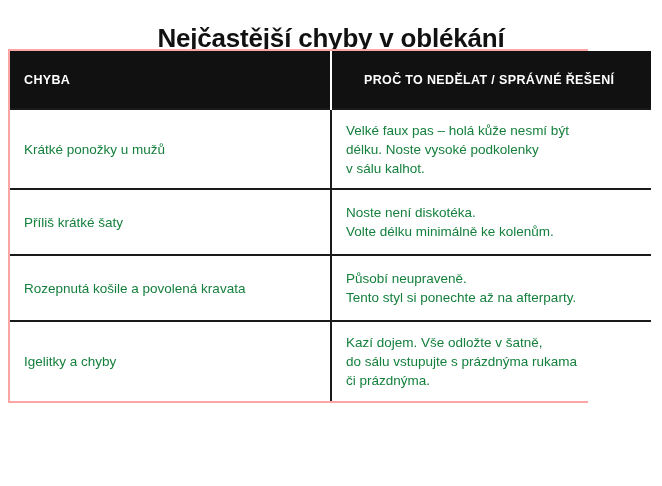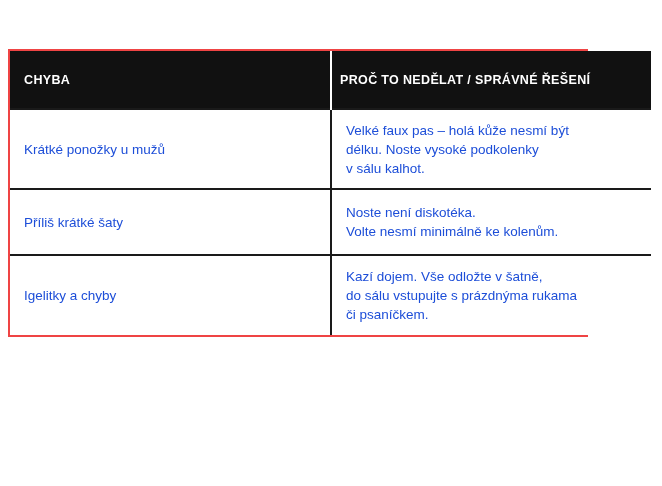--- a/index.html
+++ b/index.html
@@ -38,21 +38,21 @@
     color: #111111;
     white-space: nowrap;
   }
 
   
   .table-wrap {
     position: absolute;
     left: 8px;
     top: 49px;
     width: 580px;
-    border: 2px solid #ef4444;
+    border: 2px solid #fca5a5;
     box-sizing: border-box;
     background: #ffffff;
   }
 
   table.mistakes {
     border-collapse: collapse;
     table-layout: fixed;
     width: 100%;
     background: #ffffff;
   }
@@ -73,49 +73,50 @@
     text-align: left;
     vertical-align: middle;
     height: 58px;
     padding: 0 0 0 14px;
     box-sizing: border-box;
     border: 0;
   }
 
   thead th.th-reason {
     border-left: 2px solid #ffffff;
-    padding-left: 8px;
+    padding-left: 32px;
   }
 
   tbody td {
     border-top: 2px solid #1a1a1a;
     vertical-align: middle;
     font-size: 13.5px;
     line-height: 19px;
-    color: #1d4ed8;
+    color: #15803d;
     padding: 9px 10px 9px 14px;
     box-sizing: border-box;
     background: #ffffff;
   }
 
   tbody td.cell-reason {
     border-left: 2px solid #1a1a1a;
   }
 
   tbody tr.row-h80 td  { height: 80px; }
   tbody tr.row-h66 td  { height: 66px; }
   tbody tr.row-h78 td  { height: 78px; }
 
   .cell-line { display: block; white-space: nowrap; }
 </style>
 </head>
 <body>
 
 <div class="page">
 
+  <h1 class="page-title">Nejčastější chyby v oblékání</h1>
 
   <div class="table-wrap">
     <table class="mistakes">
       <colgroup>
         <col class="col-mistake">
         <col class="col-reason">
       </colgroup>
       <thead>
         <tr class="header-row">
           <th class="th-mistake">CHYBA</th>
@@ -130,31 +131,38 @@
             <span class="cell-line">Velké faux pas – holá kůže nesmí být</span>
             <span class="cell-line">délku. Noste vysoké podkolenky</span>
             <span class="cell-line">v sálu kalhot.</span>
           </td>
         </tr>
 
         <tr class="row-h66">
           <td class="cell-mistake">Příliš krátké šaty</td>
           <td class="cell-reason">
             <span class="cell-line">Noste není diskotéka.</span>
-            <span class="cell-line">Volte nesmí minimálně ke kolenům.</span>
+            <span class="cell-line">Volte délku minimálně ke kolenům.</span>
           </td>
         </tr>
 
+        <tr class="row-h66">
+          <td class="cell-mistake">Rozepnutá košile a povolená kravata</td>
+          <td class="cell-reason">
+            <span class="cell-line">Působí neupraveně.</span>
+            <span class="cell-line">Tento styl si ponechte až na afterparty.</span>
+          </td>
+        </tr>
 
         <tr class="row-h80">
           <td class="cell-mistake">Igelitky a chyby</td>
           <td class="cell-reason">
             <span class="cell-line">Kazí dojem. Vše odložte v šatně,</span>
             <span class="cell-line">do sálu vstupujte s prázdnýma rukama</span>
-            <span class="cell-line">či psaníčkem.</span>
+            <span class="cell-line">či prázdnýma.</span>
           </td>
         </tr>
 
 
       </tbody>
     </table>
   </div>
 
 </div>
 

